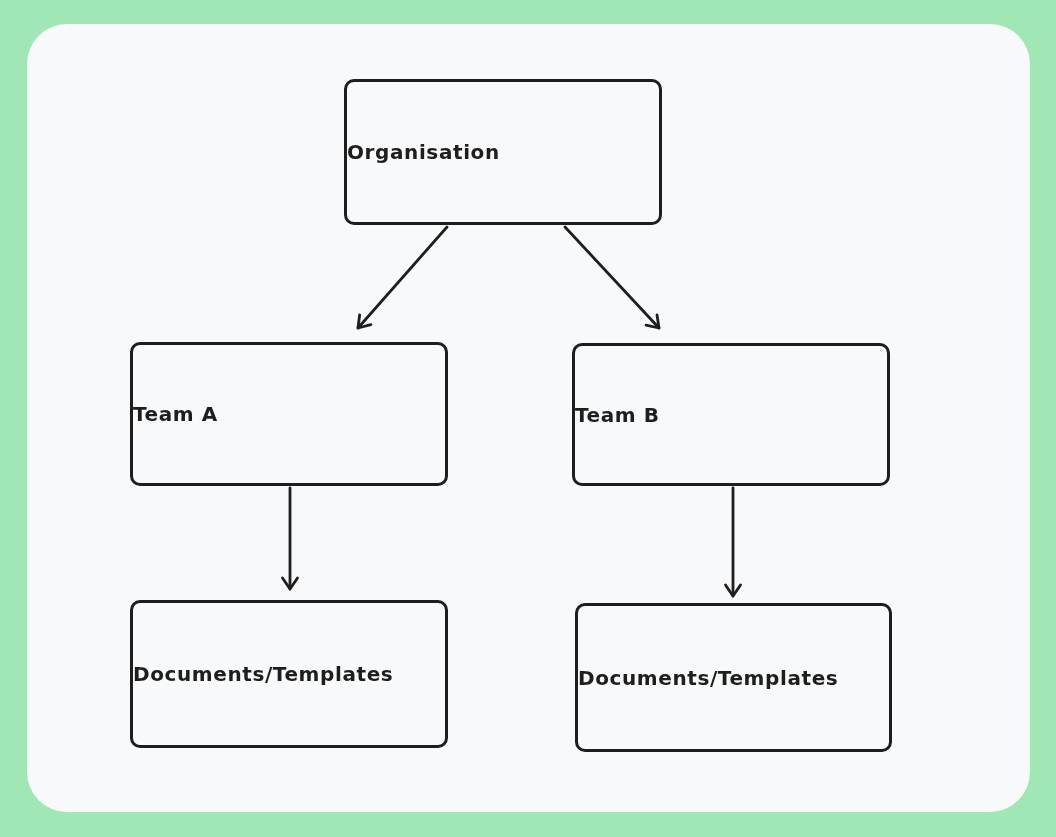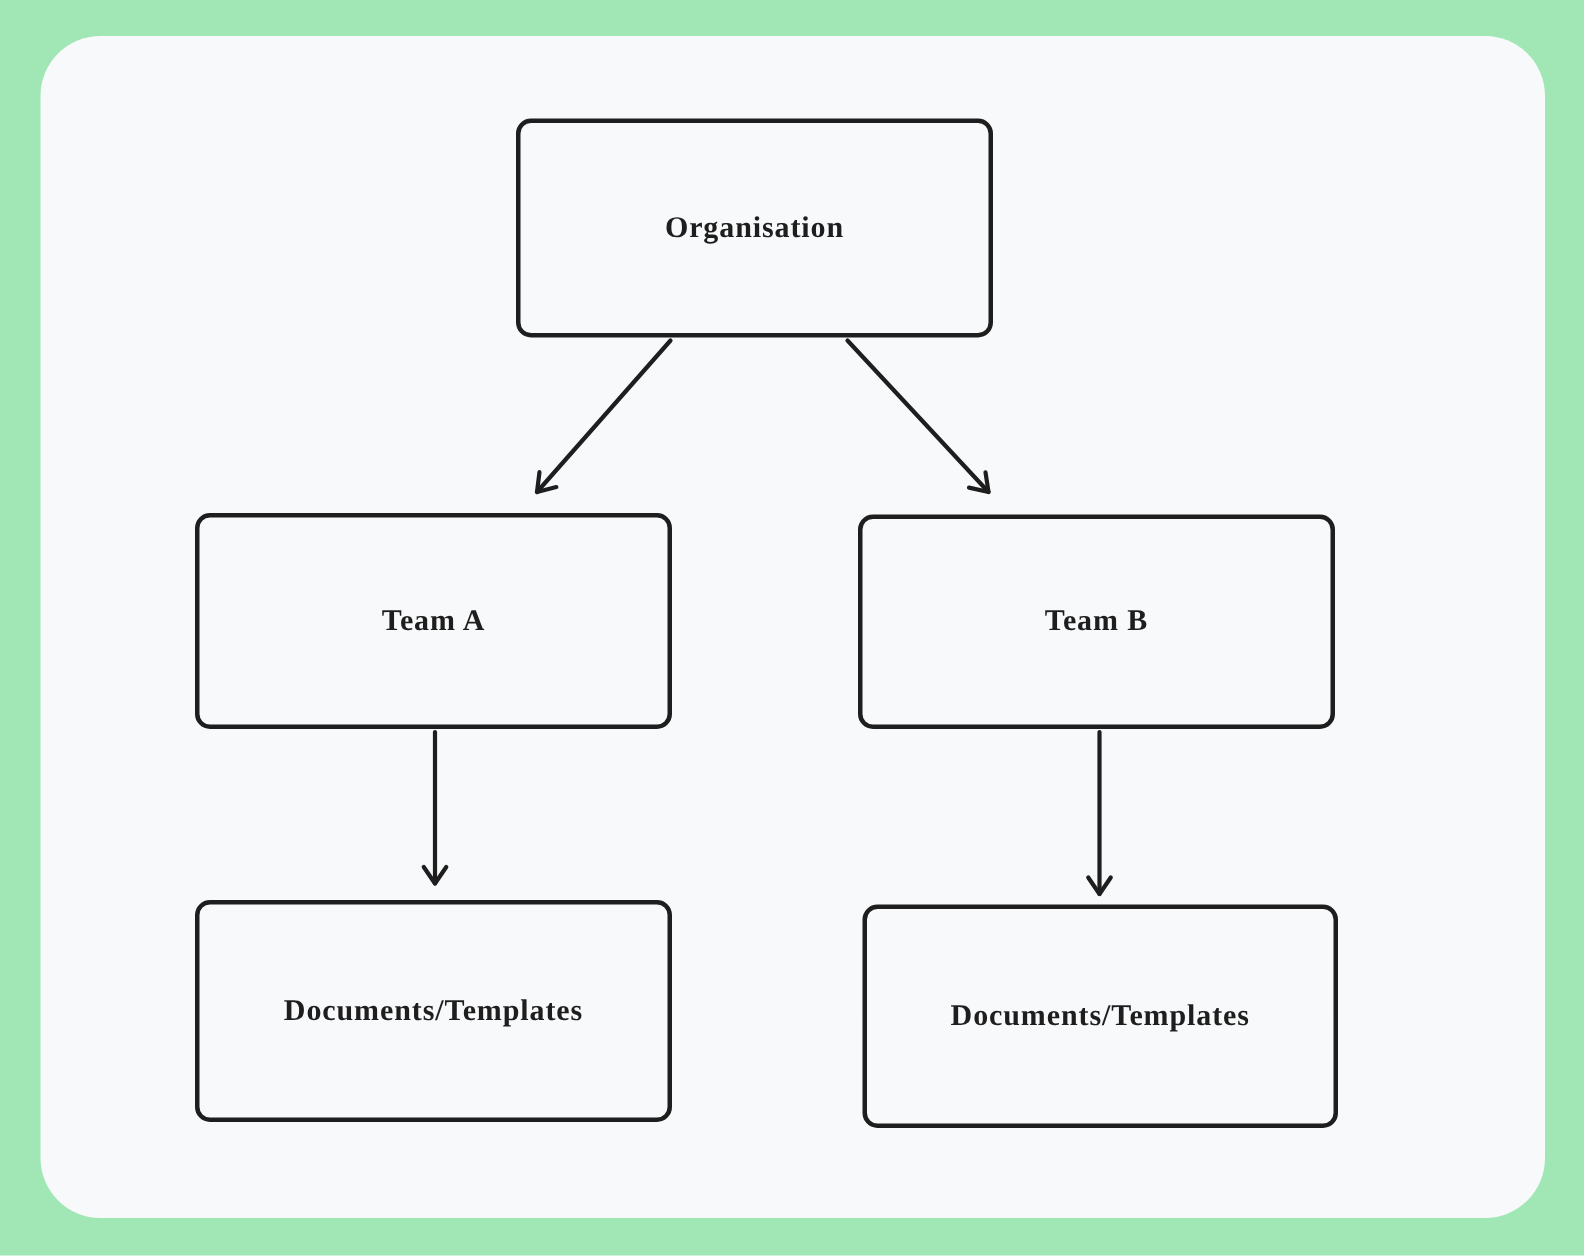--- a/index.html
+++ b/index.html
@@ -34,22 +34,21 @@
     pointer-events: none;
   }
   .node {
     position: absolute;
     box-sizing: border-box;
     border: 3px solid #1e1e1e;
     border-radius: 10px;
     background: transparent;
     display: flex;
     align-items: center;
-    justify-content: center;
-    font-family: Liberation Serif, serif;
+    justify-content: flex-start;
   }
   .node .label {
     color: #1e1e1e;
     font-size: 20px;
     font-weight: bold;
     letter-spacing: 0.6px;
     white-space: nowrap;
   }
   .node-organisation { left: 344px; top: 79px;  width: 318px; height: 146px; }
   .node-team-a       { left: 130px; top: 342px; width: 318px; height: 144px; }

